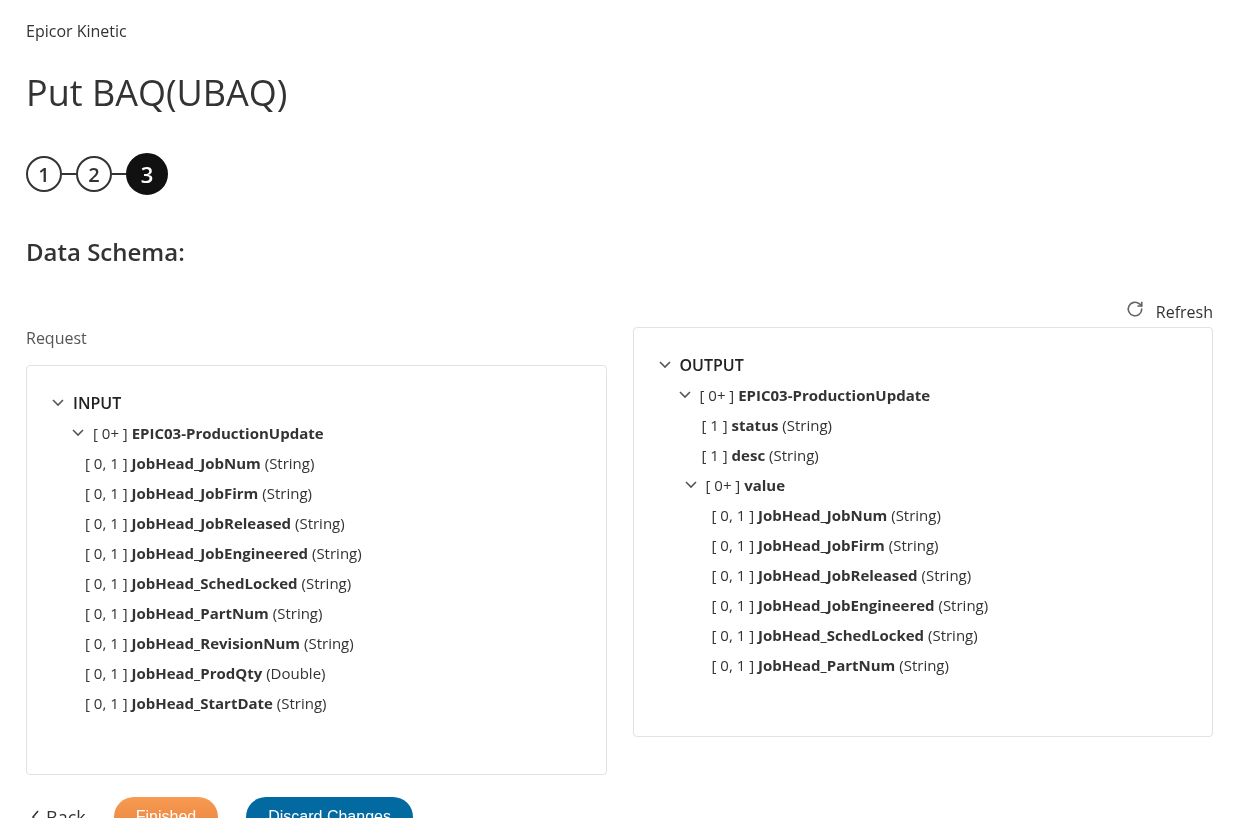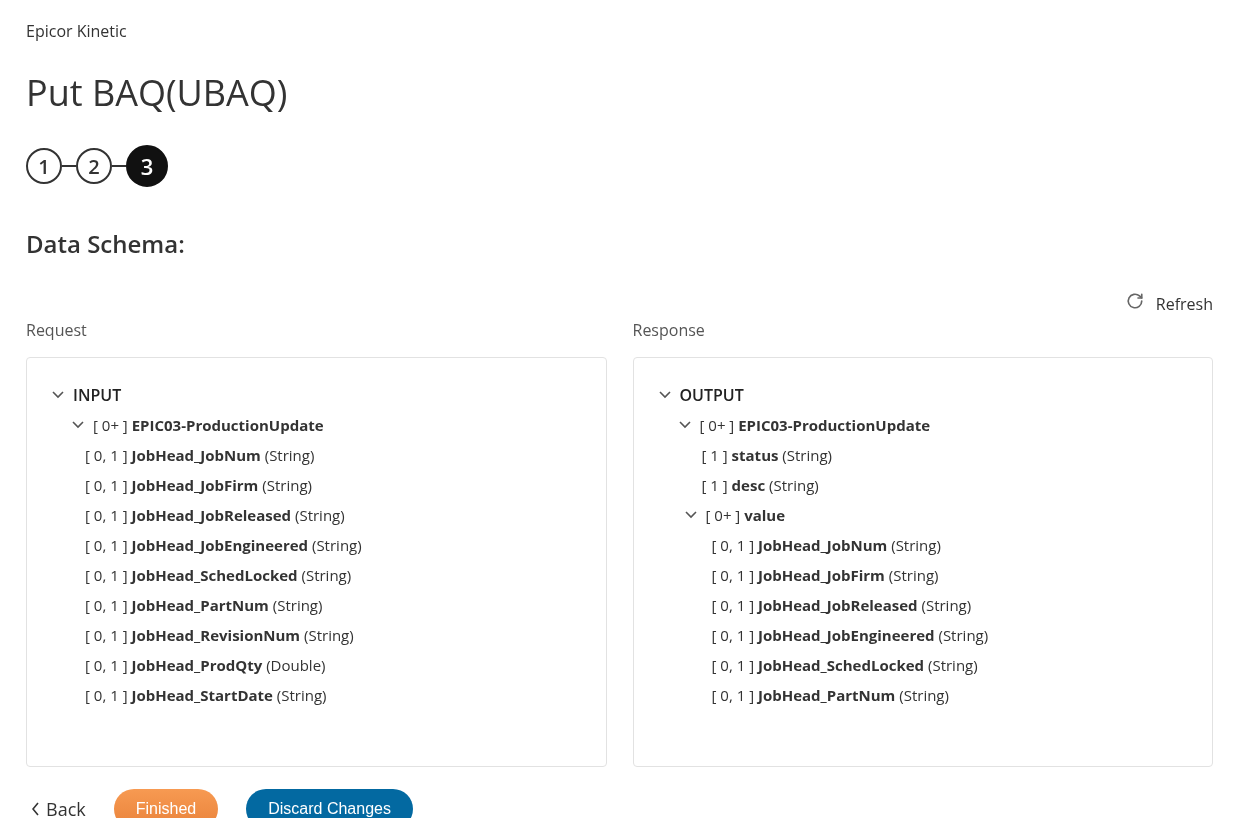--- a/index.html
+++ b/index.html
@@ -8,21 +8,21 @@
     font-family: "Segoe UI", -apple-system, "Open Sans", sans-serif;
     color: #333;
     background: #fff;
     font-size: 15px;
   }
   .container { padding: 20px 26px; }
   .bread { color: #333; font-size: 16px; cursor: pointer; }
   h1 {
     font-weight: 400;
     font-size: 36px;
-    margin: 26px 0 28px 0;
+    margin: 26px 0 36px 0;
     color: #333;
   }
   .stepper { display: flex; align-items: center; margin-bottom: 40px; }
   .step {
     width: 36px; height: 36px; border-radius: 50%;
     border: 2px solid #333; display: flex; align-items: center; justify-content: center;
     font-size: 20px; font-weight: 600; background: #fff; color: #333;
     cursor: pointer;
   }
   .step-line { width: 14px; height: 2px; background: #333; }
@@ -171,21 +171,20 @@
               </div>
               <div class="tree-row indent-2">
                 <span class="card"><span class="cr">[ 0, 1 ]</span> <span class="nm">JobHead_StartDate</span> <span class="tp">(String)</span></span>
               </div>
             </div>
         </div>
       </div>
     </div>
 
     <div class="col">
-      <div class="col-title">Response</div>
       <div class="panel">
         <div class="panel-inner">
           <div class="tree-root">
             <div class="tree-row">
               <span class="caret">
                 <svg viewBox="0 0 12 12">
                     <path d="M1 3 L6 8 L11 3" fill="none" stroke="#555" stroke-width="1.6"></path>
                   </svg>
               </span>
               <span>OUTPUT</span>

